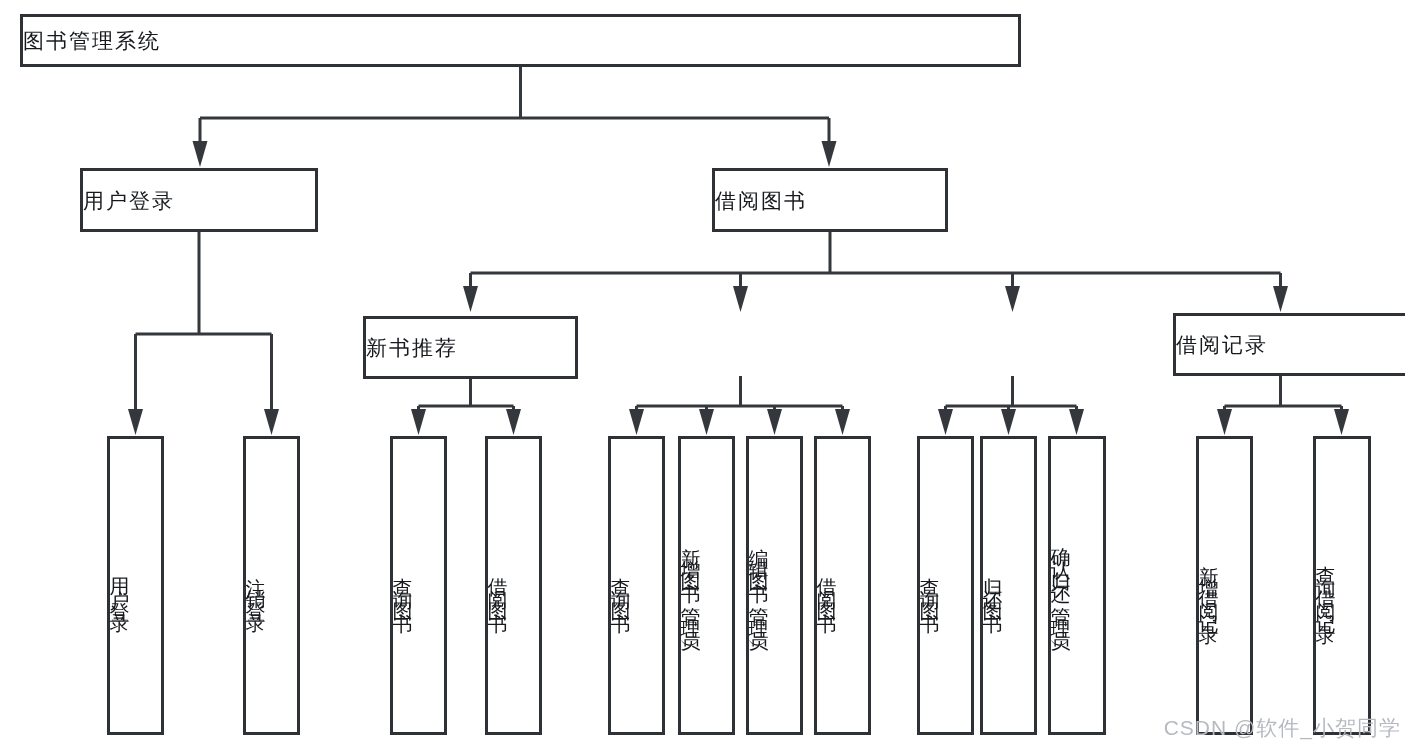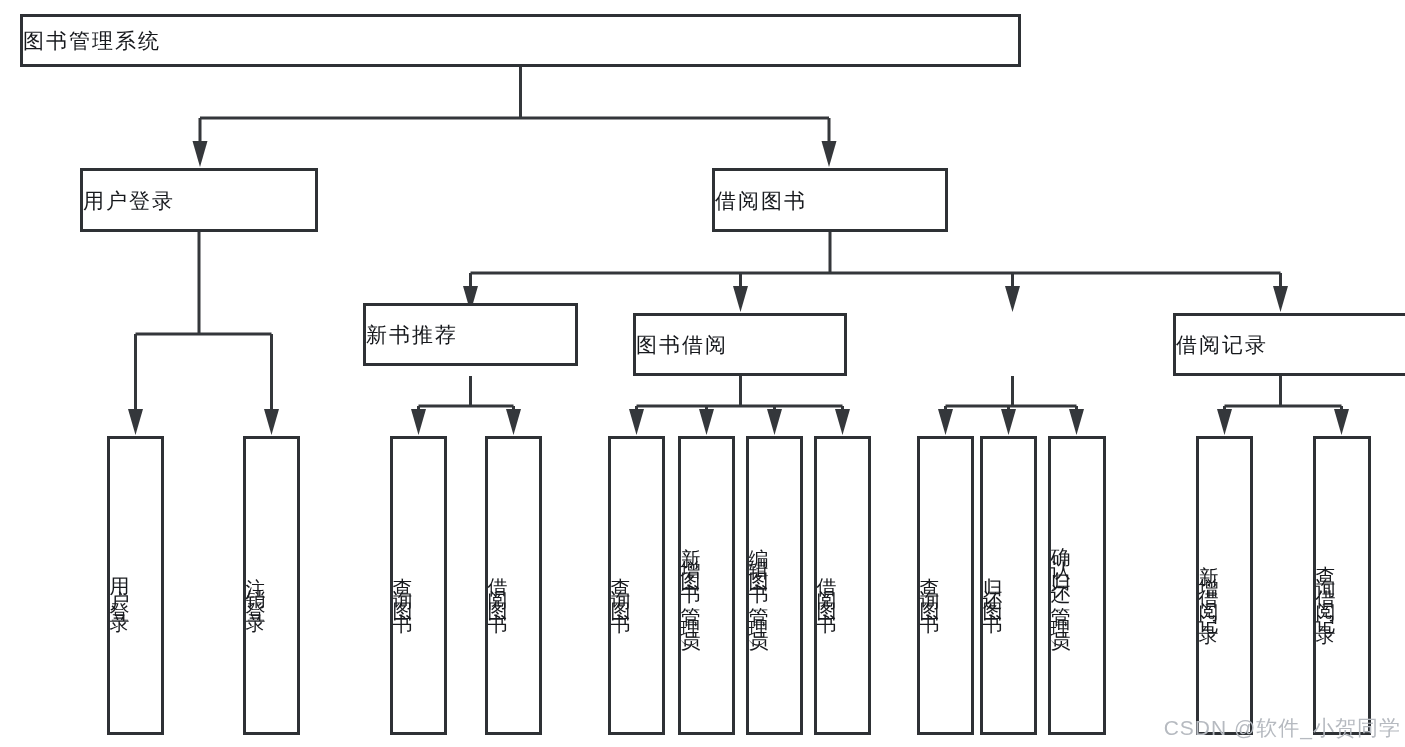--- a/index.html
+++ b/index.html
@@ -107,25 +107,22 @@
     <span>图书管理系统</span>
   </div>
 
   <div class="box hbox" style="left:80px;top:168px;width:238px;height:64px">
     <span>用户登录</span>
   </div>
   <div class="box hbox" style="left:712px;top:168px;width:236px;height:64px">
     <span>借阅图书</span>
   </div>
 
-  <div class="box hbox" style="left:363px;top:303px;width:215px;height:63px">
+  <div class="box hbox" style="left:363px;top:316px;width:215px;height:63px">
     <span>新书推荐</span>
-  </div>
-  <div class="box hbox" style="left:633px;top:313px;width:214px;height:63px">
-    <span>图书借阅</span>
   </div>
   <div class="box hbox" style="left:1173px;top:313px;width:256px;height:63px">
     <span>借阅记录</span>
   </div>
 
   <div class="box leaf" style="left:107px;top:436px;width:57px;height:299px">
     <span>用户登录</span>
   </div>
   <div class="box leaf" style="left:243px;top:436px;width:57px;height:299px">
     <span>注销登录</span>

